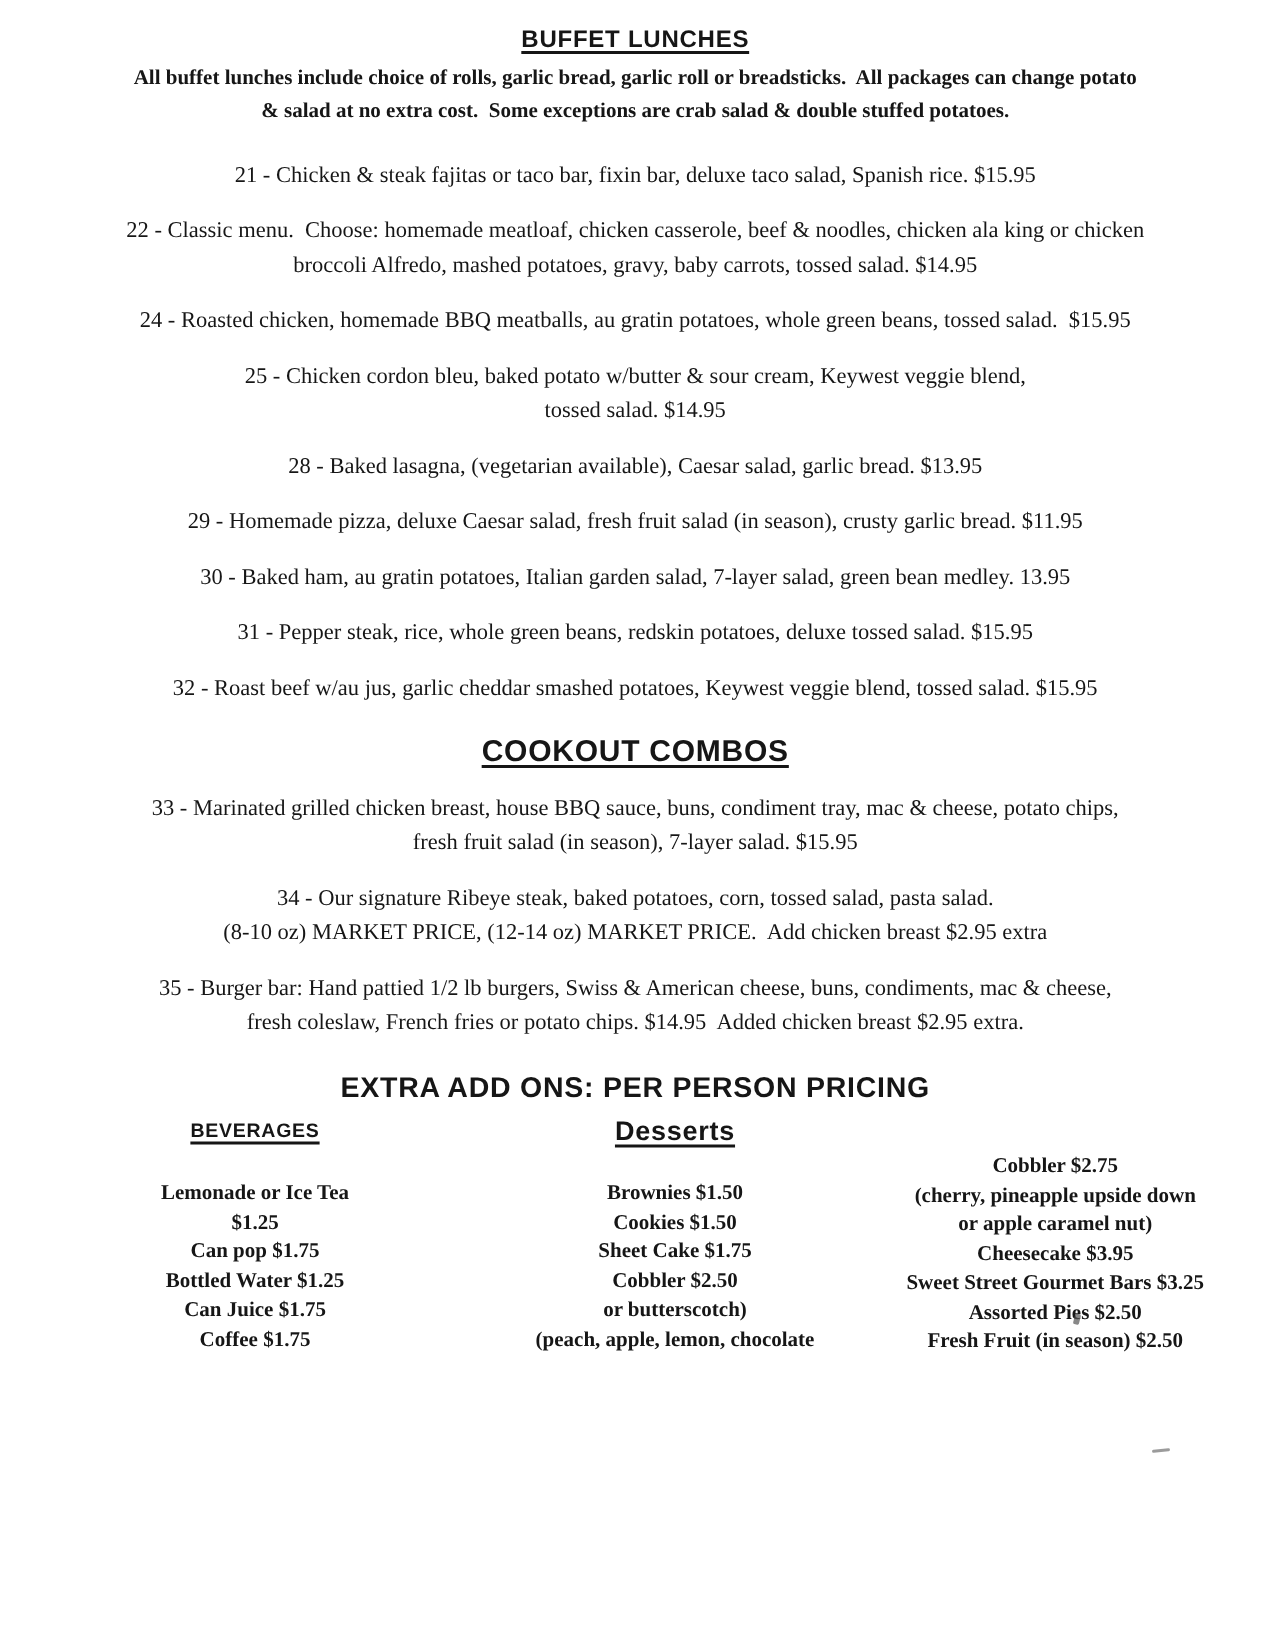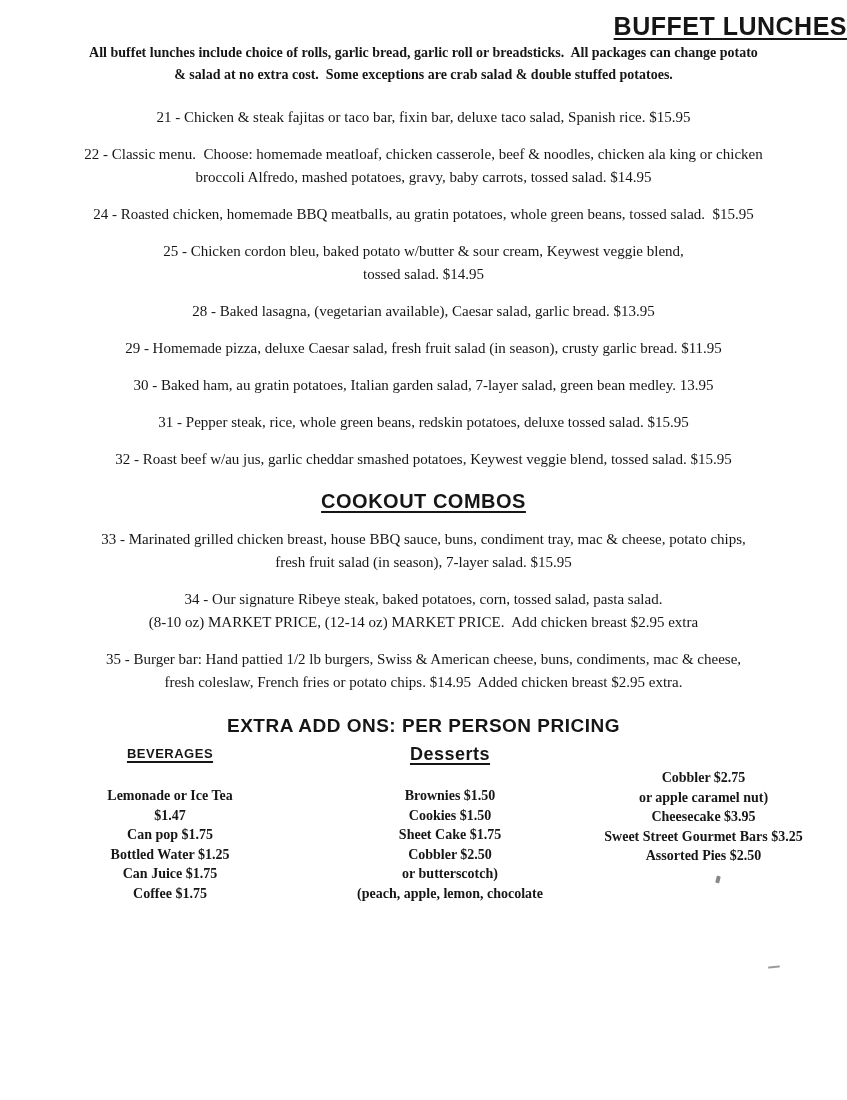--- a/index.html
+++ b/index.html
@@ -14,23 +14,23 @@
     background: #ffffff;
     color: #161616;
     overflow: hidden;
     box-sizing: border-box;
     padding-top: 14px;
     font-family: "Liberation Serif", "DejaVu Serif", serif;
   }
 
   .main-title {
     margin: 0;
-    text-align: right;
-    font-family: "Liberation Sans", "DejaVu Sans", sans-serif;
-    font-size: 25px;
+    text-align: center;
+    font-family: "Liberation Sans", "DejaVu Sans", sans-serif;
+    font-size: 16px;
     font-weight: bold;
     line-height: 25px;
     letter-spacing: 0.5px;
   }
   .main-title .u,
   .section-title .u,
   .col-heading .u {
     text-decoration: underline;
     text-decoration-thickness: 2px;
     text-underline-offset: 3px;
@@ -199,21 +199,21 @@
 
   <div class="extras">
     <h2 class="extras-title"><span class="u">EXTRA ADD ONS: PER PERSON PRICING</span></h2>
 
     <div class="extras-columns">
 
       <div class="col">
         <h3 class="col-heading big"><span class="u">BEVERAGES</span></h3>
         <div class="col-list">
             <div class="line">Lemonade or Ice Tea</div>
-            <div class="line">$1.47</div>
+            <div class="line">$1.25</div>
             <div class="line">Can pop $1.75</div>
             <div class="line">Bottled Water $1.25</div>
             <div class="line">Can Juice $1.75</div>
             <div class="line">Coffee $1.75</div>
           </div>
       </div>
 
       <div class="col">
         <h3 class="col-heading med"><span class="u">Desserts</span></h3>
         <div class="col-list">
@@ -222,24 +222,26 @@
             <div class="line">Sheet Cake $1.75</div>
             <div class="line">Cobbler $2.50</div>
             <div class="line">or butterscotch)</div>
             <div class="line">(peach, apple, lemon, chocolate</div>
           </div>
       </div>
 
       <div class="col col-continued">
         <div class="col-list">
             <div class="line">Cobbler $2.75</div>
+            <div class="line">(cherry, pineapple upside down</div>
             <div class="line">or apple caramel nut)</div>
             <div class="line">Cheesecake $3.95</div>
             <div class="line">Sweet Street Gourmet Bars $3.25</div>
             <div class="line">Assorted Pies $2.50</div>
+            <div class="line">Fresh Fruit (in season) $2.50</div>
           </div>
       </div>
 
     </div>
   </div>
 
   <div class="speck-1"></div>
   <div class="speck-2"></div>
 
 </div>

